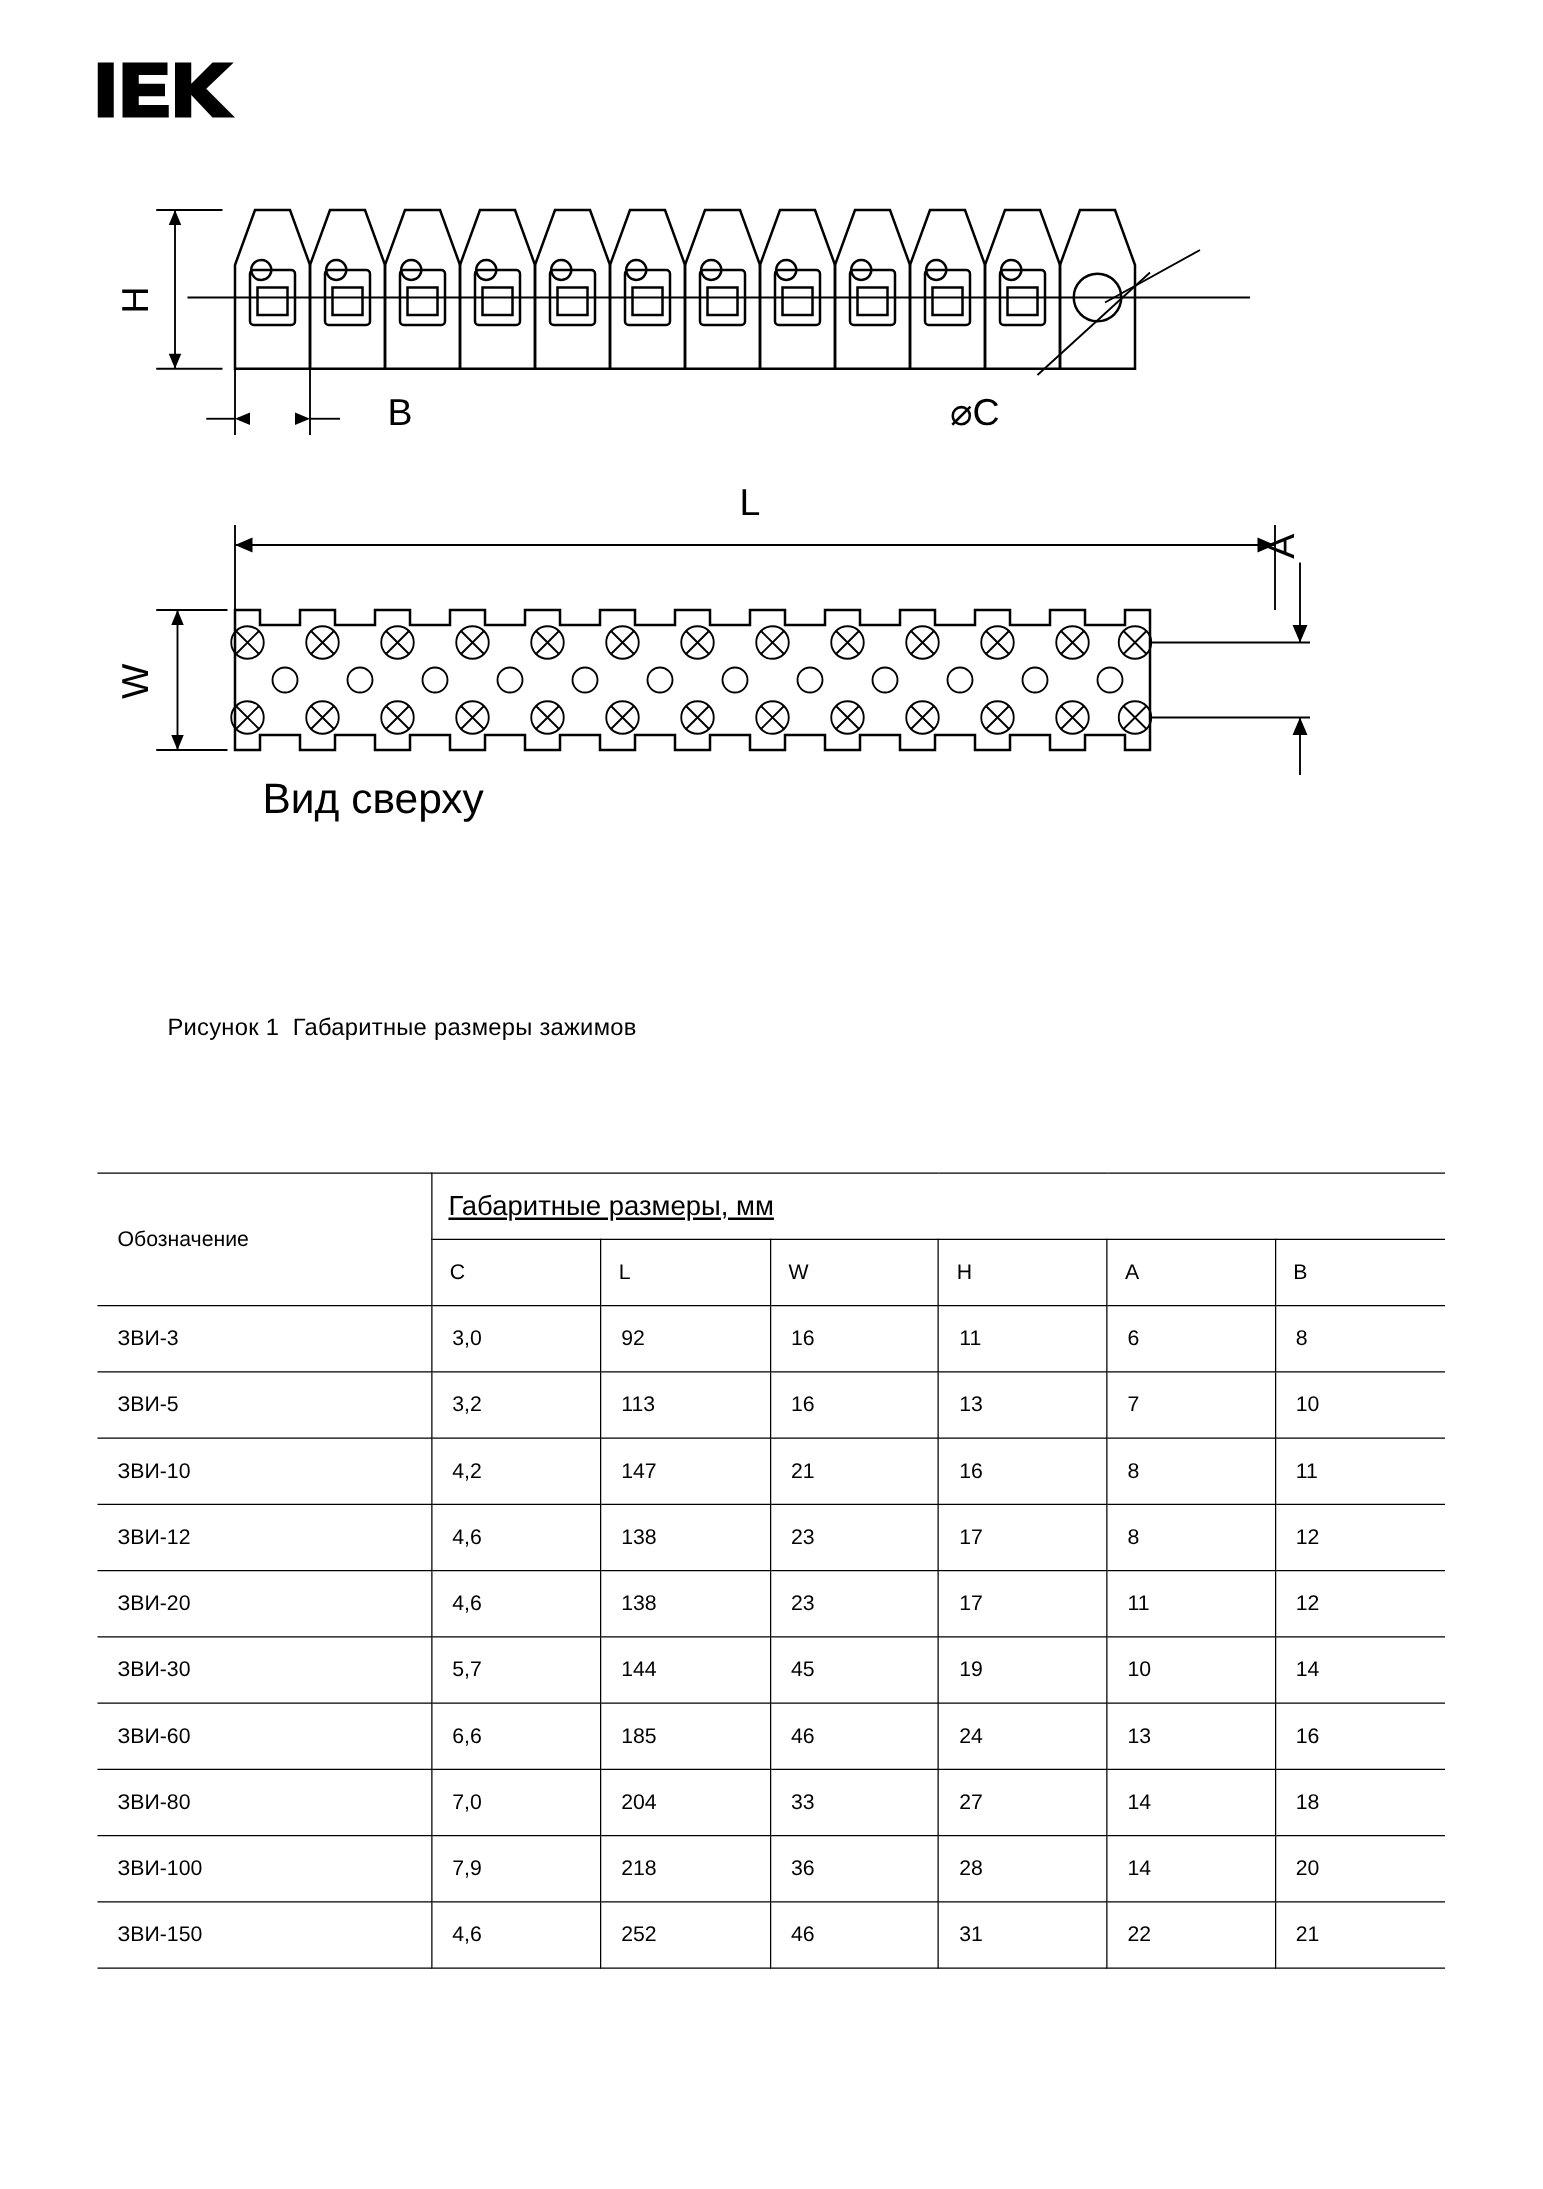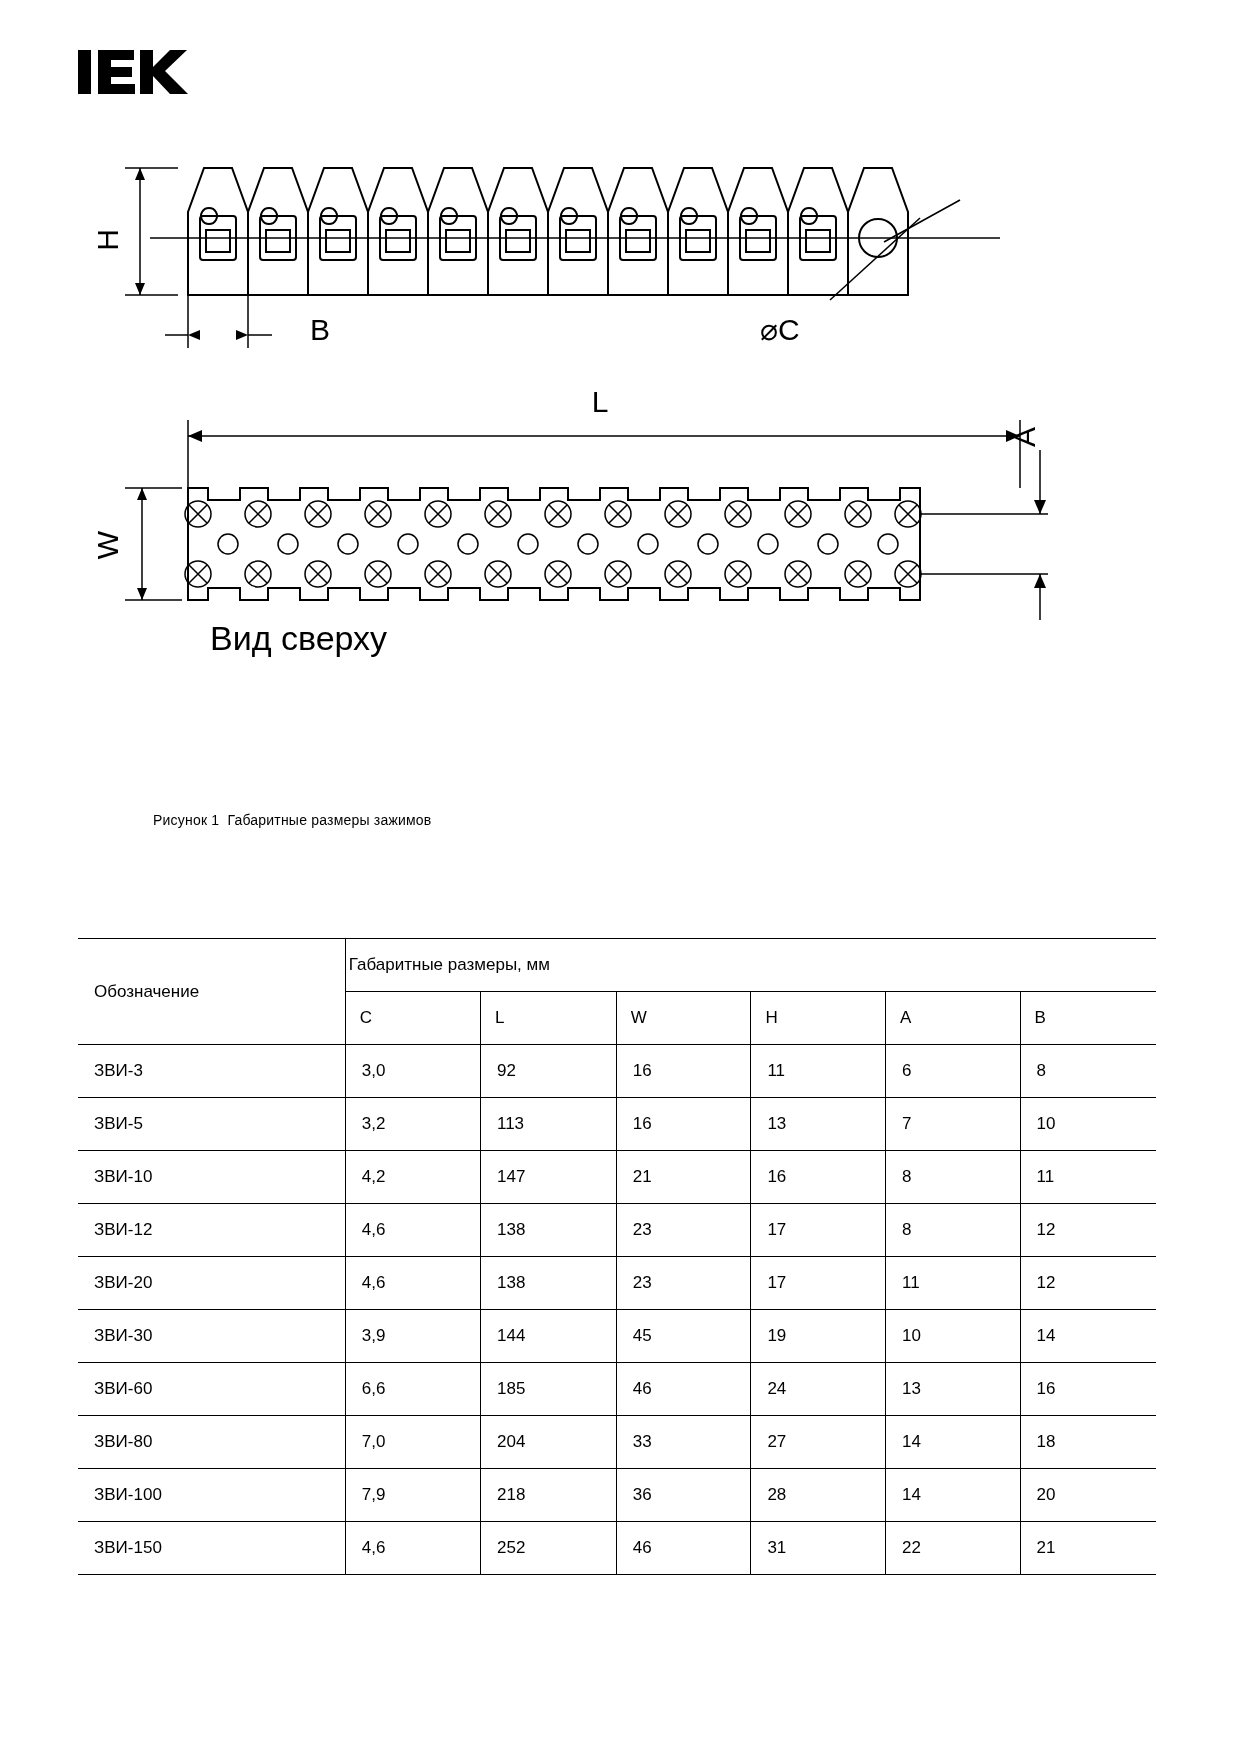--- a/index.html
+++ b/index.html
@@ -38,23 +38,23 @@
     left: 0;
     top: 150px;
     width: 1234px;
     height: 540px;
   }
   .figure svg { display: block; }
 
   
   .fig-caption {
     position: absolute;
-    left: 153px;
+    left: 134px;
     top: 812px;
-    font-size: 14px;
+    font-size: 19px;
     letter-spacing: 0.2px;
     white-space: pre;
   }
 
   
   .table-wrap {
     position: absolute;
     left: 78px;
     top: 938px;
     width: 1078px;
@@ -72,22 +72,23 @@
     font-weight: normal;
   }
   table.dims th.hdr-desig {
     width: 272px;
     height: 82px;
     padding-left: 16px;
     font-size: 17px;
   }
   table.dims th.hdr-group {
     height: 52px;
-    padding-left: 3px;
-    font-size: 17px;
+    padding-left: 13px;
+    font-size: 22px;
+    text-decoration: underline;
   }
   table.dims th.sub {
     height: 52px;
     padding-left: 14px;
     font-size: 17px;
   }
   table.dims td {
     height: 52px;
     padding-left: 16px;
   }
@@ -434,21 +435,21 @@
           <td class="desig">ЗВИ-20</td>
           <td>4,6</td>
           <td>138</td>
           <td>23</td>
           <td>17</td>
           <td>11</td>
           <td>12</td>
         </tr>
         <tr>
           <td class="desig">ЗВИ-30</td>
-          <td>3,9</td>
+          <td>5,7</td>
           <td>144</td>
           <td>45</td>
           <td>19</td>
           <td>10</td>
           <td>14</td>
         </tr>
         <tr>
           <td class="desig">ЗВИ-60</td>
           <td>6,6</td>
           <td>185</td>

